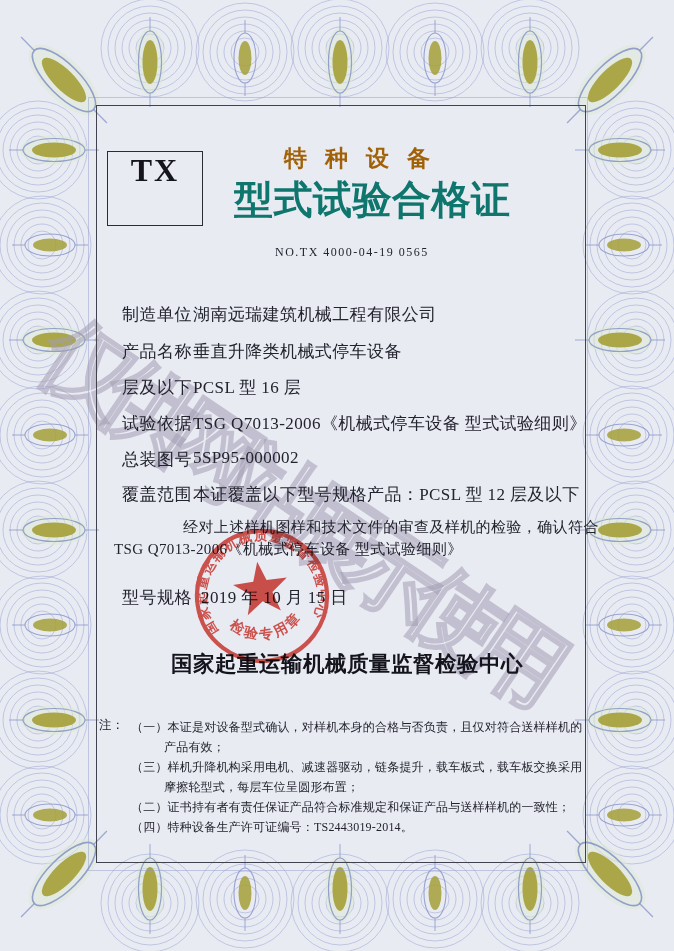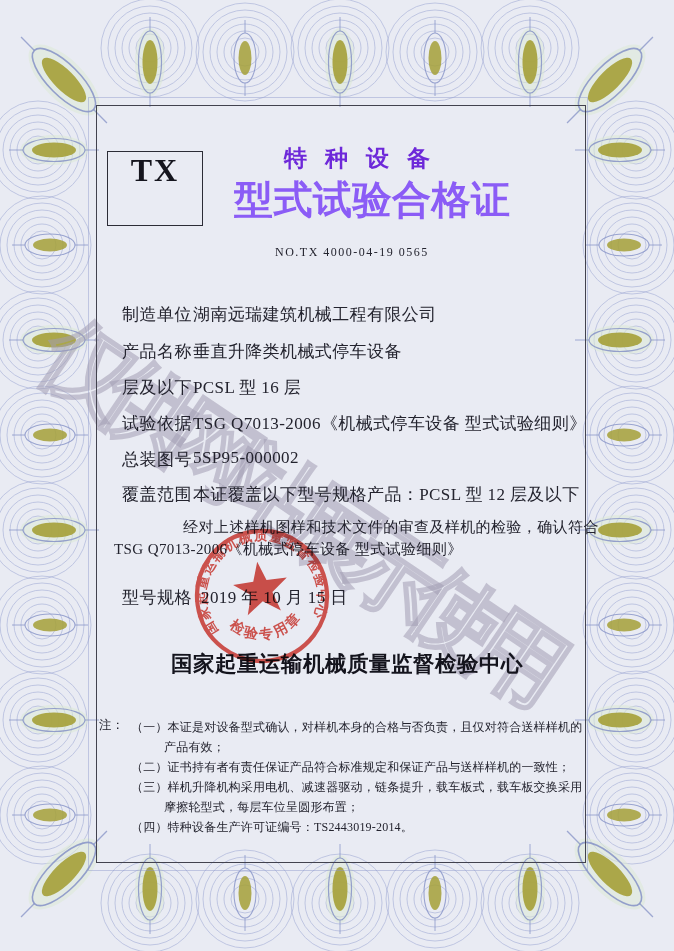--- a/index.html
+++ b/index.html
@@ -23,22 +23,22 @@
   .frame {
     position:absolute; left:96px; top:105px; width:488px; height:756px;
     border:1.5px solid #42424e; z-index:3;
   }
   .content { position:absolute; left:0; top:0; width:674px; height:951px; z-index:4; }
   .tx-box {
     position:absolute; left:107px; top:151px; width:94px; height:73px;
     border:1.7px solid #2c2c36; display:flex; align-items:flex-start; justify-content:center;
     font-size:32px; font-weight:bold; letter-spacing:2px; color:#15151e;
   }
-  .title-small { position:absolute; left:284px; top:143px; font-size:23px; font-weight:600; letter-spacing:18px; color:#6d28d9; white-space:nowrap; }
-  .title-main  { position:absolute; left:234px; top:173px; font-size:39px; font-weight:600; letter-spacing:0.5px; color:#8b5cf6; white-space:nowrap; }
+  .title-small { position:absolute; left:284px; top:143px; font-size:23px; font-weight:600; letter-spacing:18px; color:#a16207; white-space:nowrap; }
+  .title-main  { position:absolute; left:234px; top:173px; font-size:39px; font-weight:600; letter-spacing:0.5px; color:#0f766e; white-space:nowrap; }
   .cert-no     { position:absolute; left:275px; top:245px; font-size:12px; letter-spacing:1.5px; }
   .field { position:absolute; left:122px; font-size:17px; display:flex; white-space:nowrap; }
   .flabel { display:inline-block; width:61px; letter-spacing:0.5px; }
   .fvalue { margin-left:10px; letter-spacing:0.4px; }
   .concl { position:absolute; font-size:15px; letter-spacing:0.4px; white-space:nowrap; }
   .authority { position:absolute; left:171px; top:649px; font-size:21.5px; font-weight:bold; letter-spacing:0.5px; white-space:nowrap; color:#14141d; }
   .notes-label { position:absolute; left:99px; top:717px; font-size:12.4px; }
   .notes { position:absolute; left:131px; top:717px; width:452px; font-size:12px; line-height:20px; }
   .note { padding-left:33px; text-indent:-33px; letter-spacing:0.2px; }
   svg.seal { position:absolute; left:188px; top:522px; z-index:5; mix-blend-mode:multiply; opacity:0.92; }
@@ -181,22 +181,22 @@
     <div class="field" style="top:586px">
       <span class="flabel">型号规格</span>
       <span class="fvalue" style="margin-left:18px">2019 年 10 月 15 日</span>
     </div>
 
     <div class="authority">国家起重运输机械质量监督检验中心</div>
 
     <div class="notes-label">注：</div>
     <div class="notes">
       <div class="note">（一）本证是对设备型式确认，对样机本身的合格与否负责，且仅对符合送样样机的产品有效；</div>
+      <div class="note">（三）样机升降机构采用电机、减速器驱动，链条提升，载车板式，载车板交换采用摩擦轮型式，每层车位呈圆形布置；</div>
       <div class="note">（二）证书持有者有责任保证产品符合标准规定和保证产品与送样样机的一致性；</div>
-      <div class="note">（三）样机升降机构采用电机、减速器驱动，链条提升，载车板式，载车板交换采用摩擦轮型式，每层车位呈圆形布置；</div>
       <div class="note">（四）特种设备生产许可证编号：TS2443019-2014。</div>
     </div>
   </div>
 
   <svg class="seal" width="148" height="148" viewBox="-74 -74 148 148" aria-hidden="false">
     <g transform="rotate(-8)">
       <defs>
         <path id="ringPath" d="M -44.5 34 A 56 56 0 1 1 44.5 34"></path>
         <path id="botPath" d="M -38 24 A 48 48 0 0 0 38 24"></path>
       </defs>

